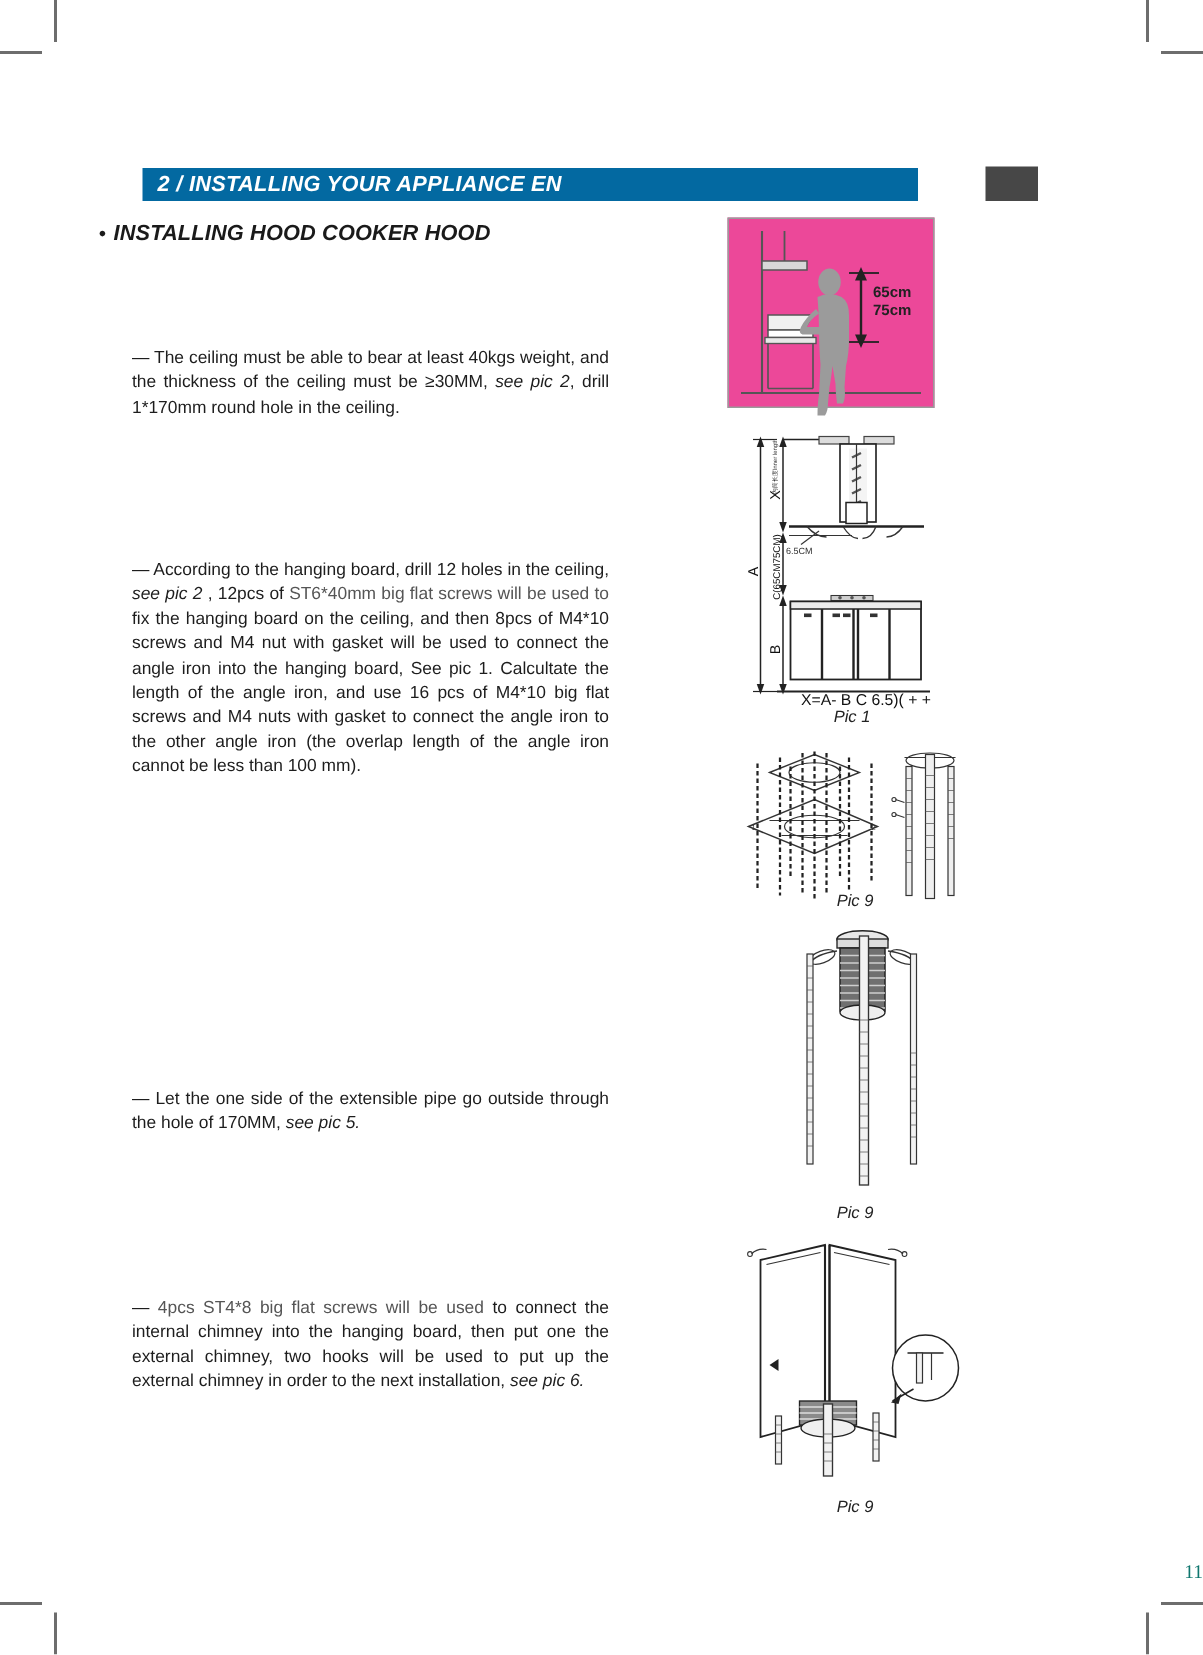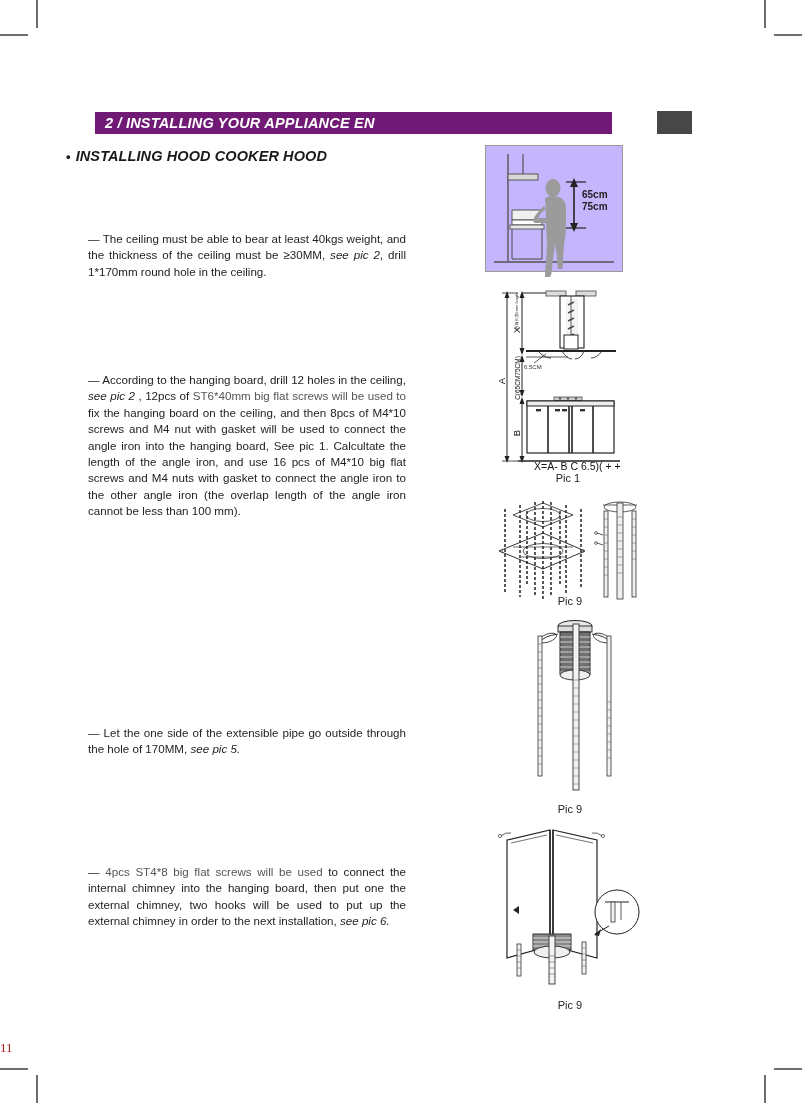--- a/index.html
+++ b/index.html
@@ -6,21 +6,21 @@
   body{width:802px;height:1103px;position:relative;overflow:hidden;
        font-family:"Liberation Sans",sans-serif;color:#1a1a1a;}
 
   
   .crop{position:absolute;background:#6d6d6d;}
   .crop.v{width:2px;height:28px;}
   .crop.h{height:2px;width:28px;}
 
   
   #chapter-bar{position:absolute;left:95px;top:112px;width:517px;height:22px;
-     background:#701a75;color:#fff;display:flex;align-items:center;}
+     background:#0369a1;color:#fff;display:flex;align-items:center;}
   #chapter-bar .txt{font-size:14.5px;font-weight:bold;font-style:italic;
      letter-spacing:.2px;padding-left:10px;white-space:nowrap;}
   #chapter-tab{position:absolute;left:657px;top:111px;width:35px;height:23px;background:#474747;}
 
   #section-title{position:absolute;left:66px;top:148px;width:420px;
      font-size:14.5px;font-weight:bold;font-style:italic;letter-spacing:.1px;}
   #section-title .bullet{font-style:normal;font-size:13px;margin-right:5px;}
 
   
   .para{position:absolute;left:88px;width:318px;font-size:11.6px;line-height:16.4px;
@@ -28,35 +28,35 @@
   .para .em{font-style:italic;}
   .para .faded{color:#555;}
   .dash{font-style:normal;}
 
   #para-1{top:187px;}
   #para-2{top:328px;}
   #para-3{top:681px;}
   #para-4{top:820px;}
 
   
-  .caption{position:absolute;font-size:11px;color:#222;text-align:center;}
+  .caption{position:absolute;font-size:11px;font-style:italic;color:#222;text-align:center;}
 
   
   .fig{position:absolute;}
-  #fig-top{left:485px;top:145px;width:136px;height:125px;border:1px solid #9a9a9a;background:#c4b5fd;}
+  #fig-top{left:485px;top:145px;width:136px;height:125px;border:1px solid #9a9a9a;background:#ec4899;}
   #fig-pic1{left:498px;top:285px;width:140px;height:185px;}
   #fig-pic2{left:465px;top:497px;width:180px;height:105px;}
   #fig-pic3{left:520px;top:618px;width:110px;height:180px;}
   #fig-pic4{left:487px;top:824px;width:160px;height:170px;}
 
   svg{display:block;overflow:visible;}
 
   
-  #page-number{position:absolute;left:0;top:1040px;width:802px;text-align:left;
-     font-family:"Liberation Serif",serif;font-size:13px;color:#b91c1c;}
+  #page-number{position:absolute;left:0;top:1040px;width:802px;text-align:right;
+     font-family:"Liberation Serif",serif;font-size:13px;color:#0f766e;}
 </style>
 </head>
 <body>
 
 <div class="crop v" style="left:36px;top:0;"></div>
 <div class="crop h" style="left:0;top:34px;"></div>
 <div class="crop v" style="left:764px;top:0;"></div>
 <div class="crop h" style="left:774px;top:34px;"></div>
 <div class="crop v" style="left:36px;top:1075px;"></div>
 <div class="crop h" style="left:0;top:1068px;"></div>

